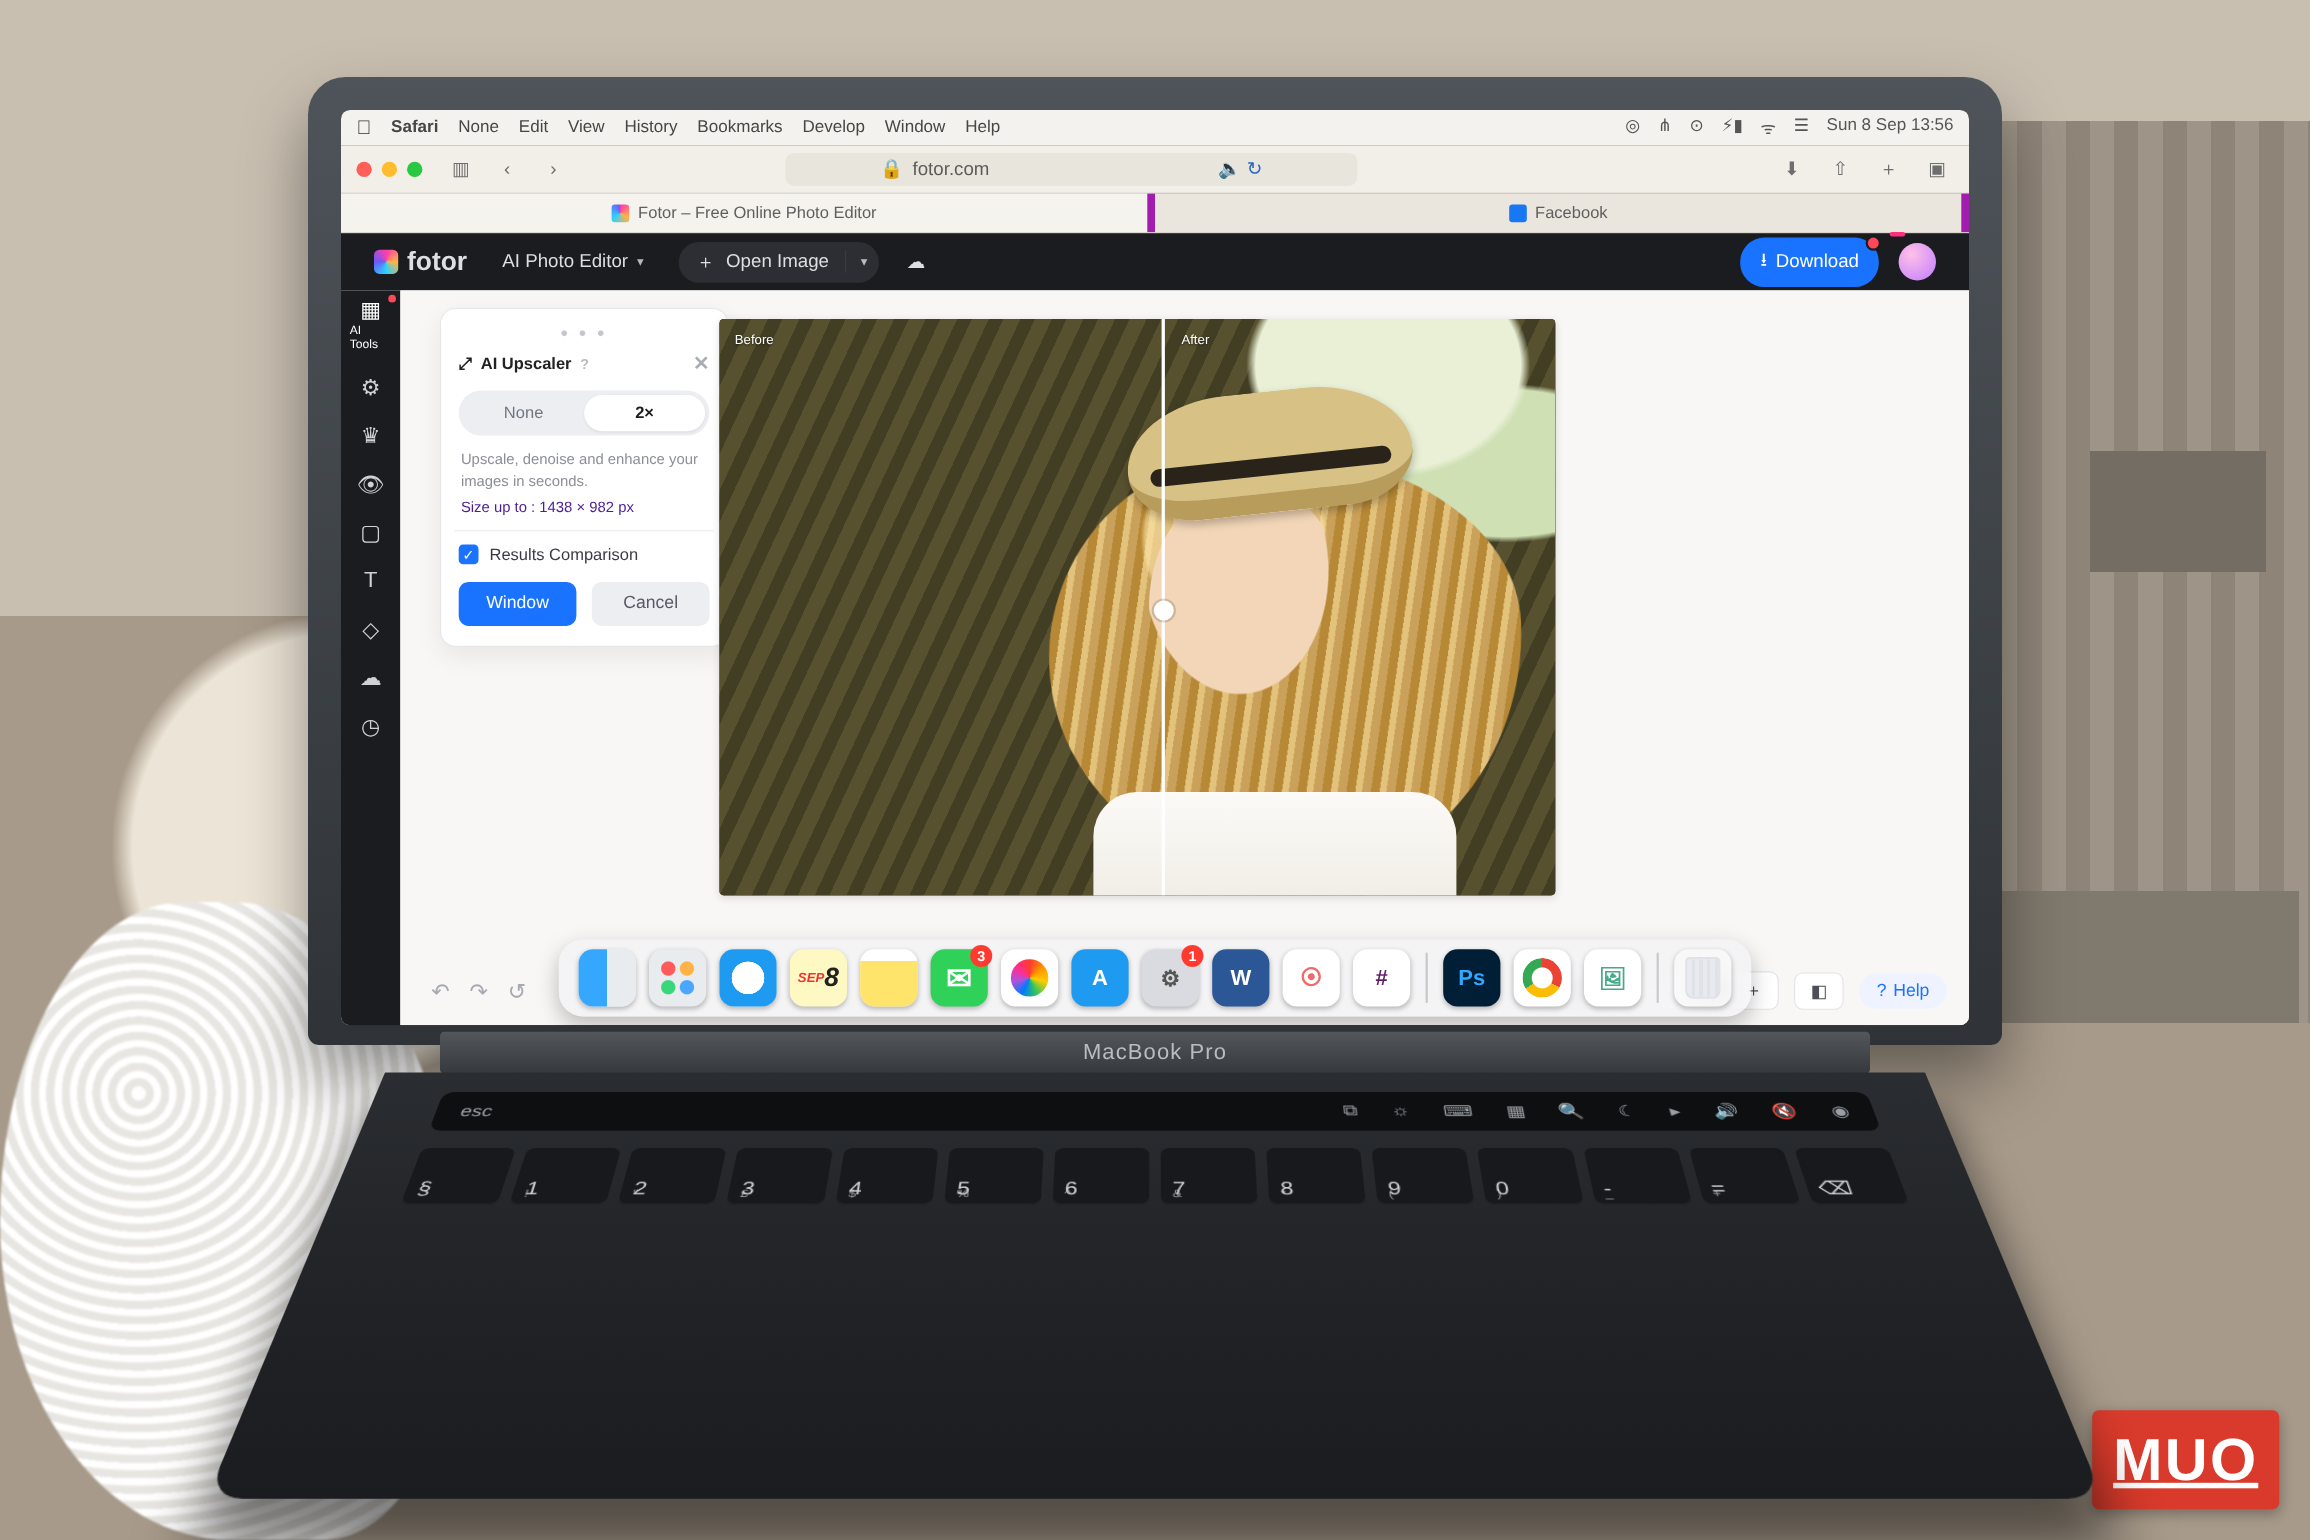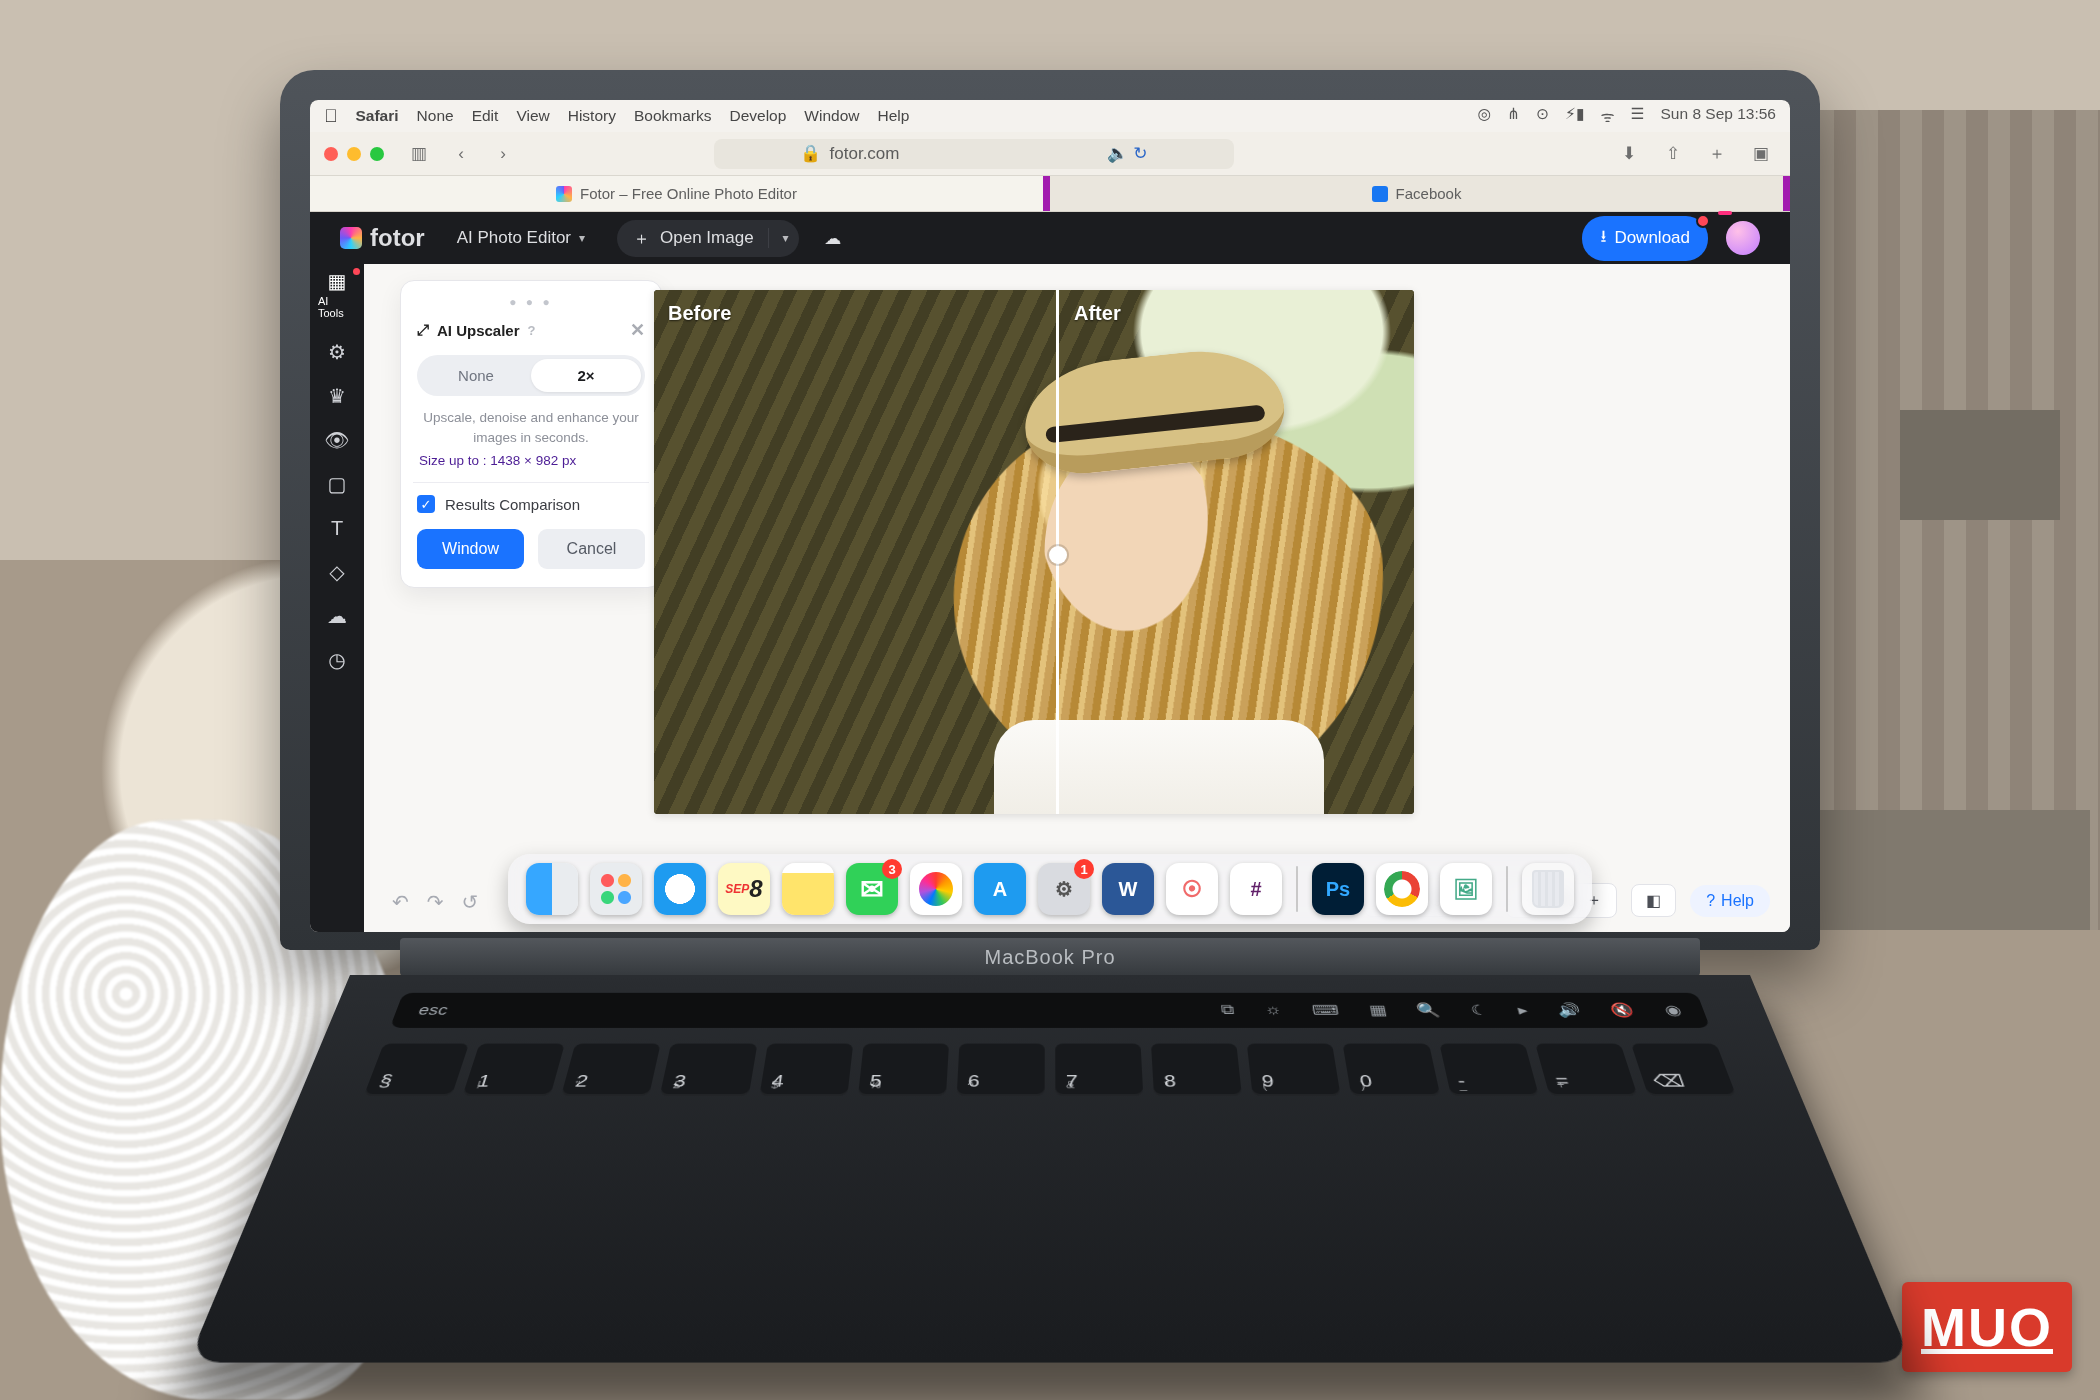--- a/index.html
+++ b/index.html
@@ -166,21 +166,21 @@
   }
   .drag-dots{color:#c3c6cd; text-align:center; letter-spacing:3px; font-size:12px; margin-bottom:4px;}
   .ai-title{display:flex; align-items:center; gap:8px; font-weight:600; color:#222; padding:6px 0 14px;}
   .ai-title .info{color:#b8bbc2; font-size:13px;}
   .ai-title .close{margin-left:auto; color:#a9acb3; font-size:18px;}
   .seg{display:flex; background:#eceef2; border-radius:22px; padding:4px;}
   .seg button{flex:1; border:0; background:transparent; padding:8px 0;
     border-radius:18px; font-size:15px; color:#707580;}
   .seg button.on{background:#fff; color:#1b1c1f; font-weight:600;
     box-shadow:0 1px 3px rgba(0,0,0,.08);}
-  .ai-desc{color:#8c8f98; font-size:13.5px; line-height:1.45; margin:12px 2px 6px;text-align:center;}
+  .ai-desc{color:#8c8f98; font-size:13.5px; line-height:1.45; margin:12px 2px 6px;}
   .ai-size{color:#4c1d95; font-size:13.5px; margin:2px 2px 14px;}
   .divider{height:1px; background:#ececf1; margin:6px -4px 12px;}
   .chk-row{display:flex; align-items:center; gap:10px; color:#3a3c42;
     font-size:15px; margin-bottom:16px;}
   .chk{width:18px; height:18px; border-radius:4px; background:#1a73ff;
     display:flex; align-items:center; justify-content:center; color:#fff; font-size:13px;}
   .btn-row{display:flex; gap:14px;}
   .btn{flex:1; border:0; border-radius:9px; padding:11px 0; font-size:16px;}
   .btn.primary{background:#1a73ff; color:#fff;}
   .btn.secondary{background:#eceef2; color:#555a64;}
@@ -218,21 +218,21 @@
     background:
       radial-gradient(circle at 40% 20%, rgba(255,230,170,.6) 0 20%, transparent 21%),
       repeating-linear-gradient(100deg, #caa15a 0 8px, #b78936 8px 16px, #e3c27b 16px 22px);
     filter:blur(.4px);
     border-radius:44% 56% 48% 52% / 48% 42% 58% 52%;
     transform:rotate(-2deg);
   }
   .top-wear{position:absolute; left:340px; top:430px; width:330px; height:110px;
     background:linear-gradient(#fbfaf7,#efece4);
     border-radius:40px 40px 10px 10px;}
-  .ba-label{position:absolute; top:12px; color:#fff; font-weight:700; font-size:20px;
+  .ba-label{position:absolute; top:12px; color:#fff; font-weight:400; font-size:12px;
     text-shadow:0 1px 2px rgba(0,0,0,.6);}
   .ba-before{left:14px;} .ba-after{left:420px;}
   .cmp-line{position:absolute; top:0; bottom:0; left:402px; width:3px; background:#fff;}
   .cmp-handle{position:absolute; left:395px; top:256px; width:18px; height:18px;
     background:#fff; border-radius:50%; box-shadow:0 0 0 2px rgba(0,0,0,.15);}
 
   
   .history{position:absolute; left:28px; bottom:18px; display:flex; gap:18px;
     color:#a7aab2; font-size:20px;}
   

